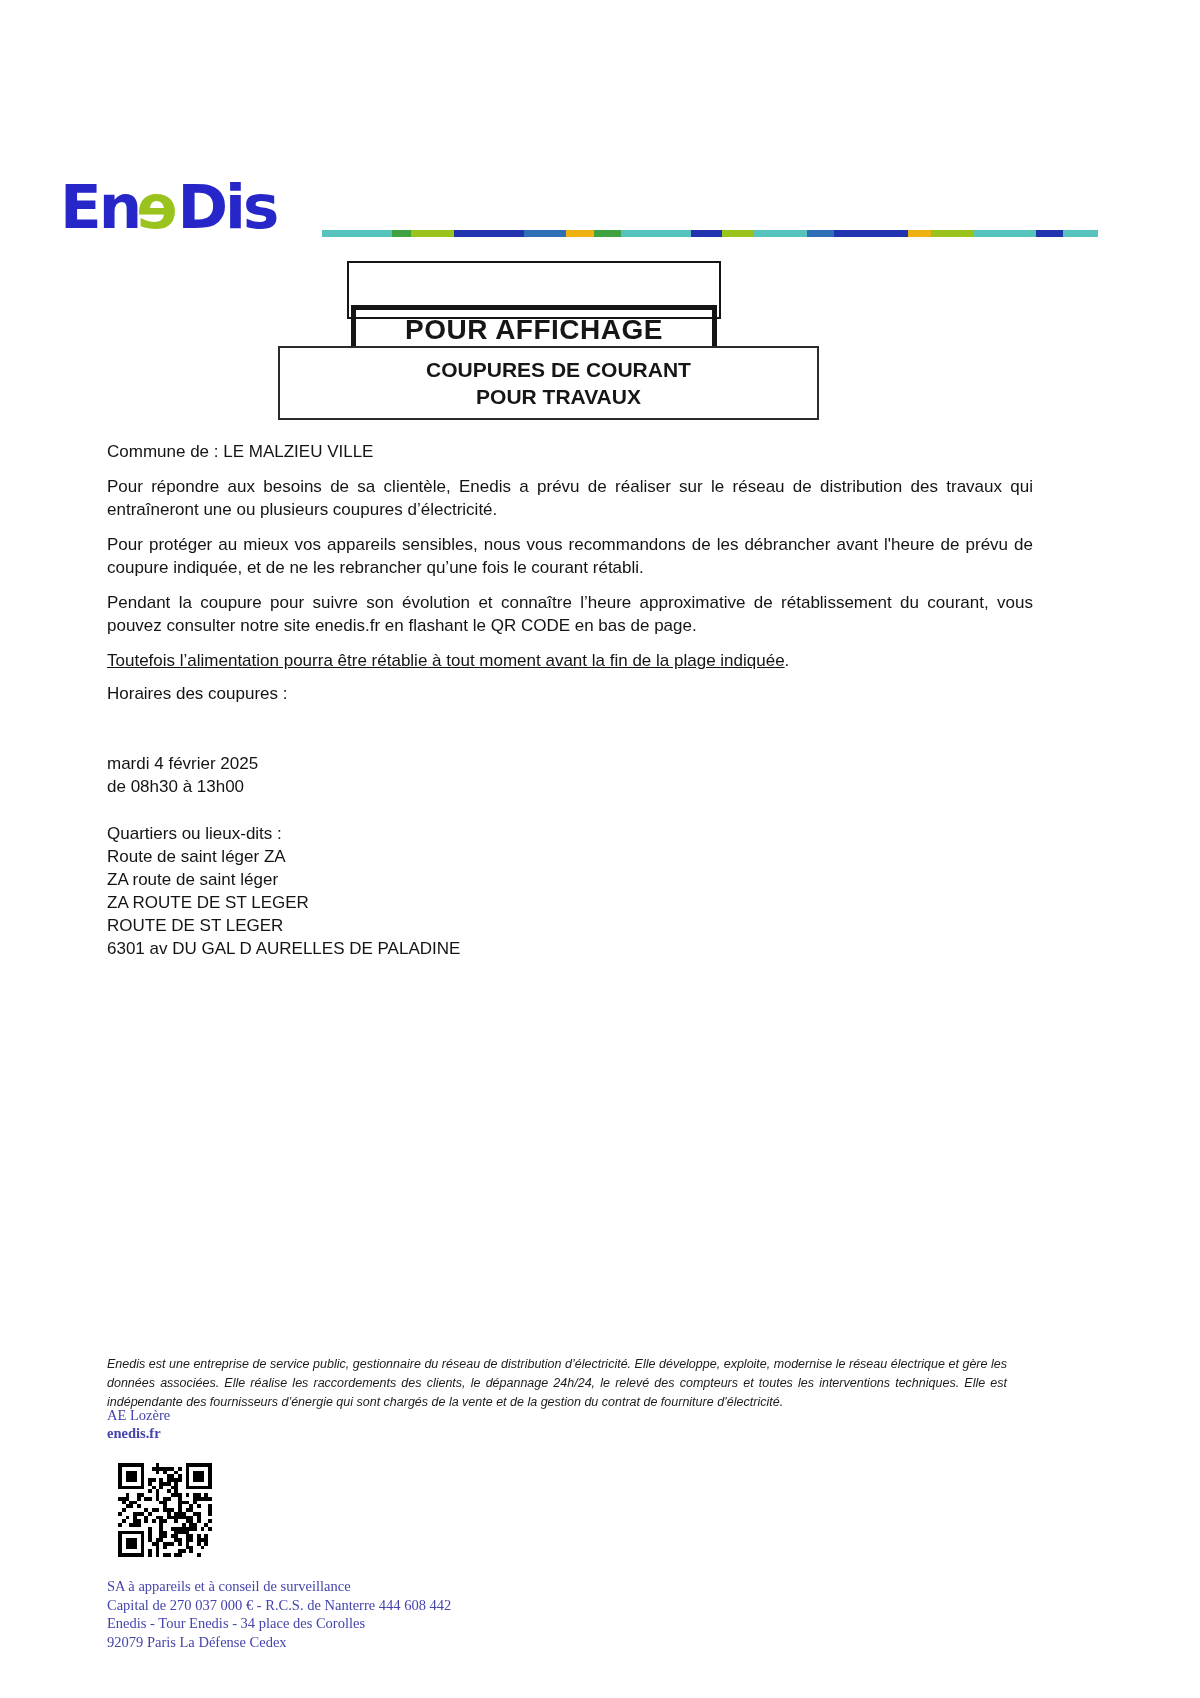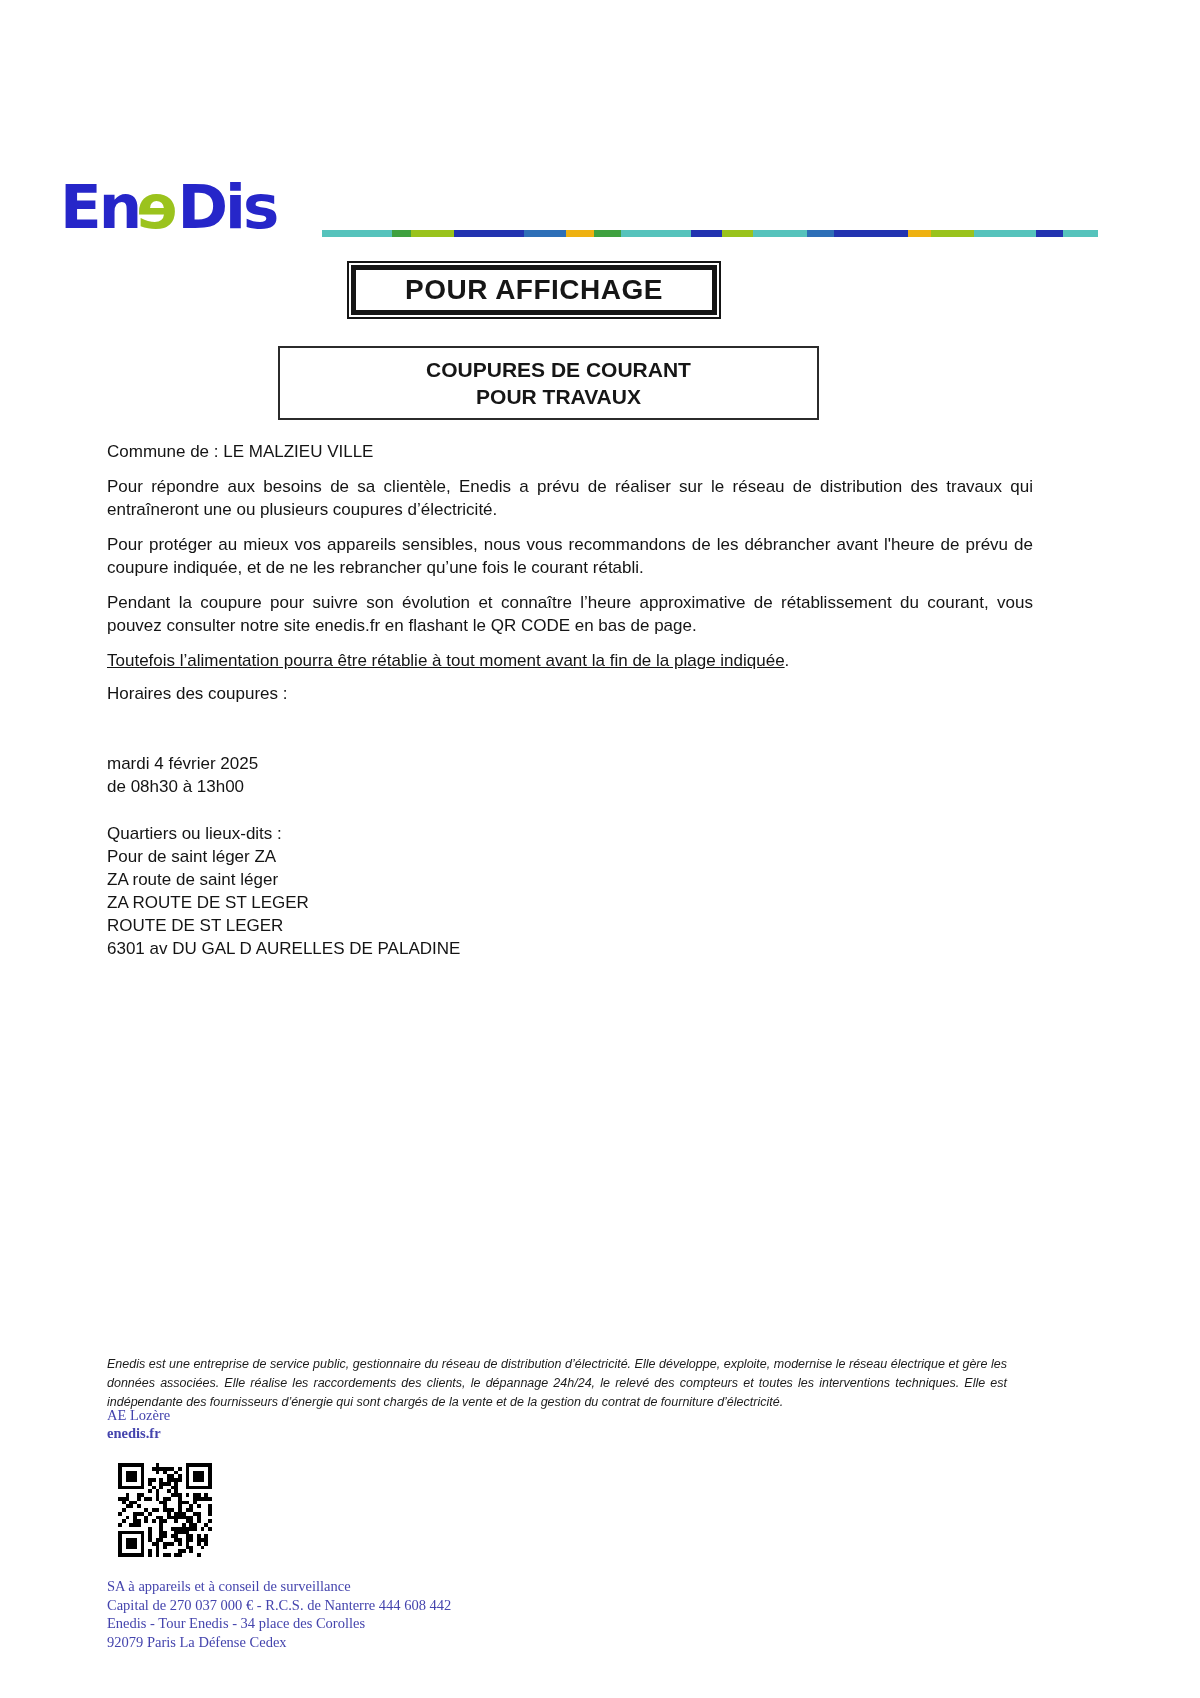--- a/index.html
+++ b/index.html
@@ -47,21 +47,21 @@
   }
 
   
   .banner-outer{
     position:absolute;left:347px;top:261px;width:374px;height:58px;
     border:2px solid #151515;padding:2px;box-sizing:border-box;background:#fff;
   }
   .banner-inner{
     border:5px solid #151515;height:100%;box-sizing:border-box;
     display:flex;align-items:center;justify-content:center;
-    font-weight:bold;font-size:28px;letter-spacing:.5px;
+    font-weight:bold;font-size:28px;letter-spacing:.5px;margin-top:40px;
   }
   .notice-box{
     position:absolute;left:278px;top:346px;width:541px;height:74px;
     border:2px solid #2b2b2b;box-sizing:border-box;background:#fff;
     text-align:center;font-weight:bold;font-size:21px;line-height:27px;
     padding-top:8px;
     padding-left:20px;
   }
 
   
@@ -124,21 +124,21 @@
     <p class="warning-line"><span class="underline">Toutefois l’alimentation pourra être rétablie à tout moment avant la fin de la plage indiquée</span><span>.</span></p>
     <p class="schedule-label">Horaires des coupures :</p>
 
     <div class="date-block">
       <span class="line">mardi 4 février 2025</span>
       <span class="line">de 08h30 à 13h00</span>
     </div>
 
     <div class="districts-block">
       <span class="line">Quartiers ou lieux-dits :</span>
-      <span class="line">Pour de saint léger ZA</span>
+      <span class="line">Route de saint léger ZA</span>
       <span class="line">ZA route de saint léger</span>
       <span class="line">ZA ROUTE DE ST LEGER</span>
       <span class="line">ROUTE DE ST LEGER</span>
       <span class="line">6301 av DU GAL D AURELLES DE PALADINE</span>
     </div>
   </div>
 
   <p class="about">Enedis est une entreprise de service public, gestionnaire du réseau de distribution d’électricité. Elle développe, exploite, modernise le réseau électrique et gère les données associées. Elle réalise les raccordements des clients, le dépannage 24h/24, le relevé des compteurs et toutes les interventions techniques. Elle est indépendante des fournisseurs d’énergie qui sont chargés de la vente et de la gestion du contrat de fourniture d’électricité.</p>
 
   <div class="agency">

